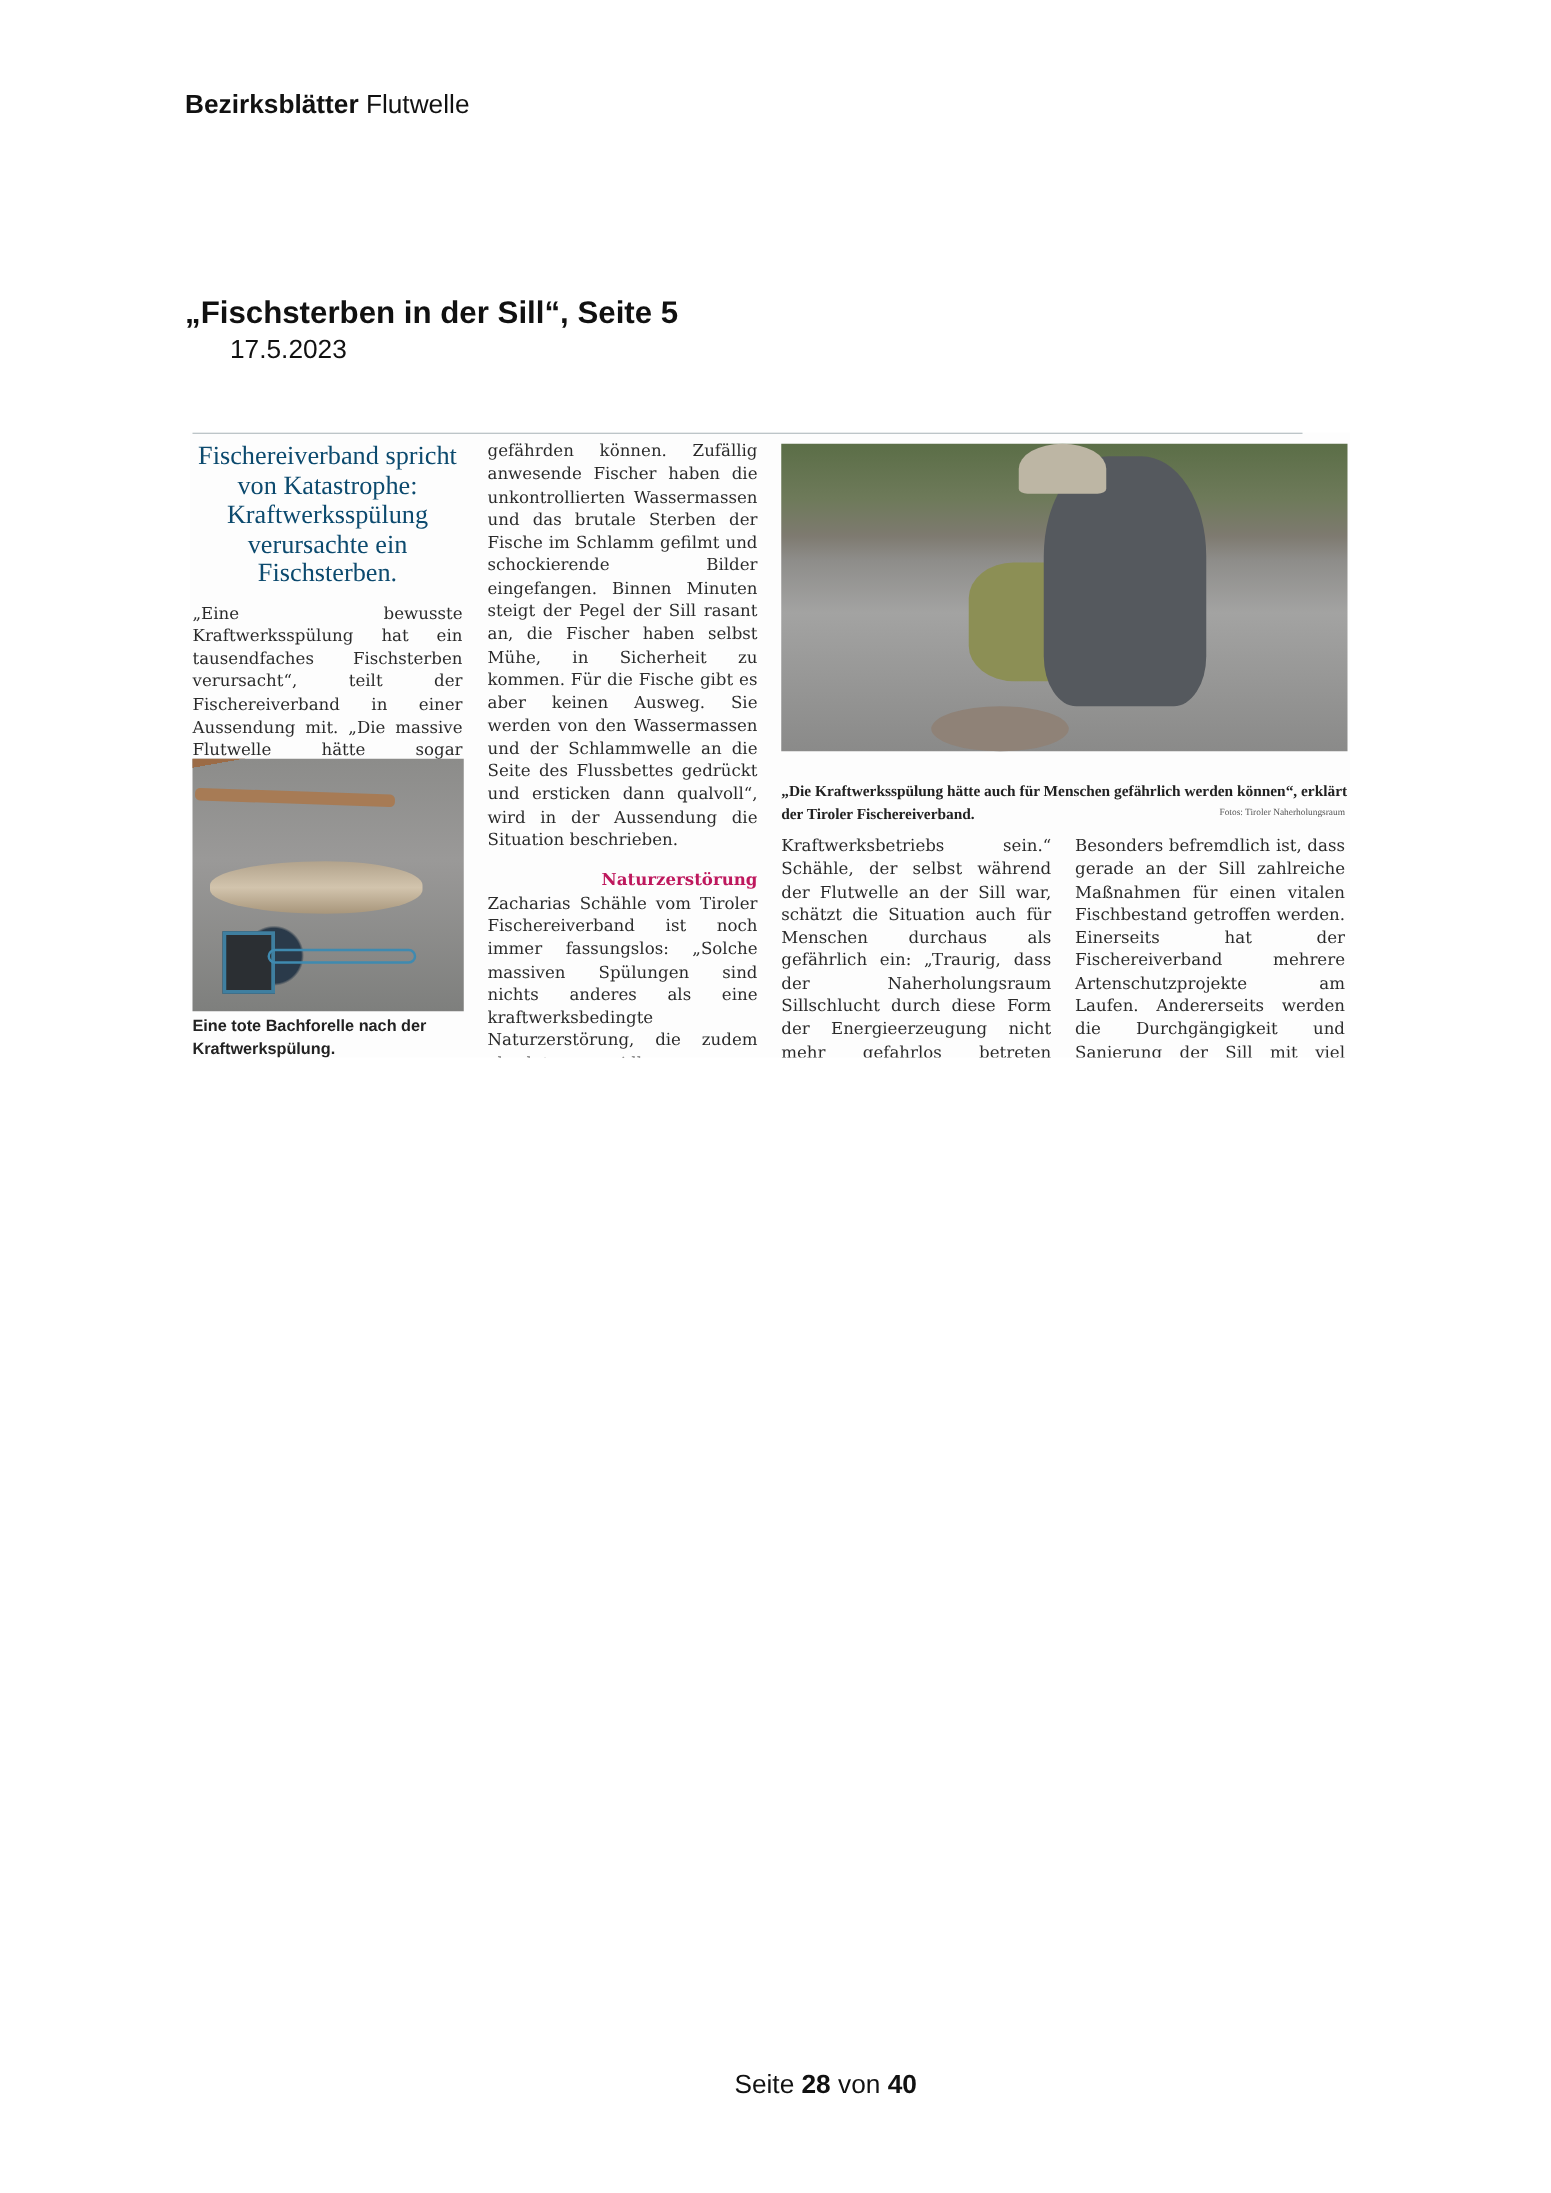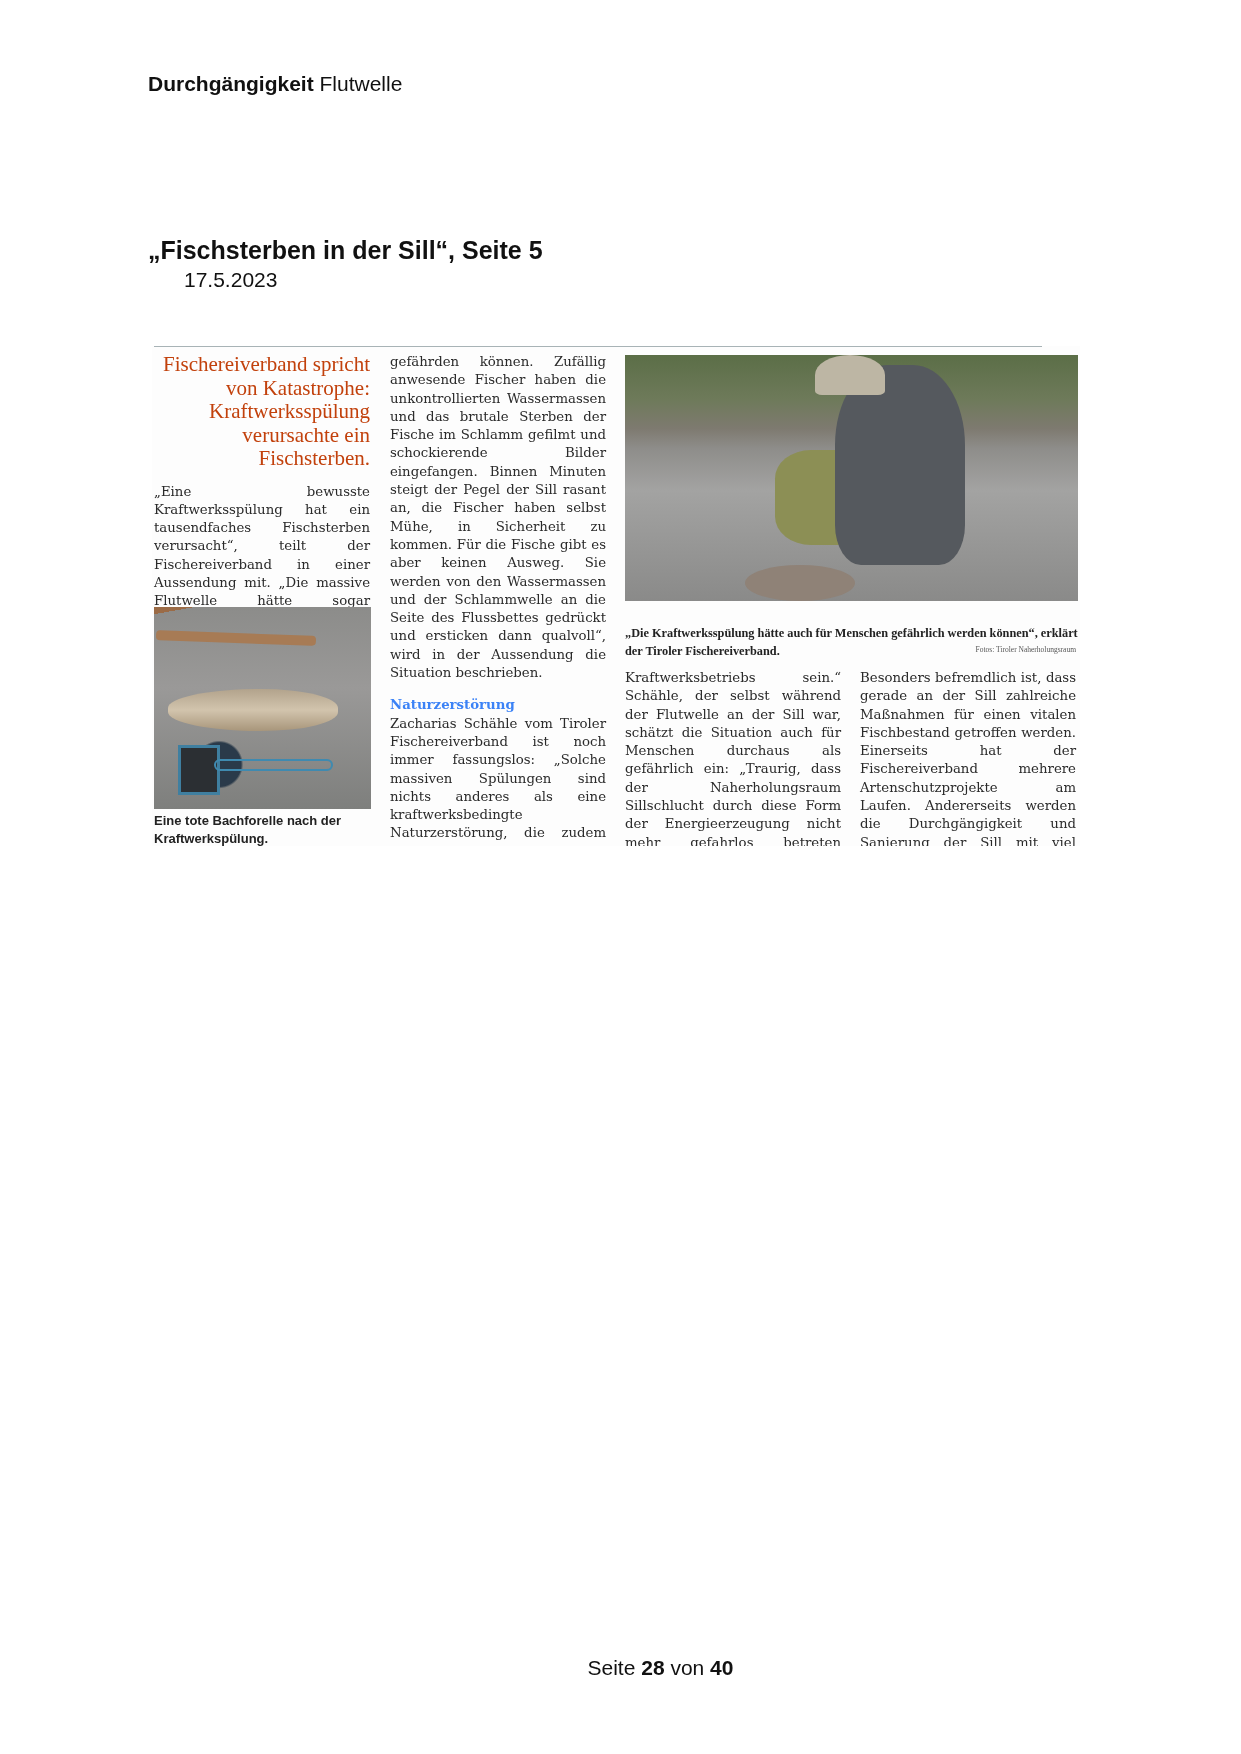--- a/index.html
+++ b/index.html
@@ -8,23 +8,23 @@
   .hdr b { font-weight: bold; }
   .title { position: absolute; left: 148px; top: 236px; font-size: 25px; font-weight: bold; }
   .date { position: absolute; left: 148px; top: 268px; font-size: 21px; margin-left: 36px; }
   .clip { position: absolute; left: 152px; top: 346px; width: 928px; height: 500px; overflow: hidden; background: #fdfdfd; font-family: "DejaVu Serif", "Liberation Serif", serif; color: #2a2a2a; }
   .rule { position: absolute; left: 2px; top: 0; width: 888px; height: 1px; background: #a8b3b6; }
   .col { position: absolute; font-size: 13.3px; line-height: 18.3px; text-align: justify; hyphens: manual; }
   .c1 { left: 2px; width: 216px; }
   .c2 { left: 238px; width: 216px; top: 7px; }
   .c3 { left: 473px; width: 216px; top: 323px; }
   .c4 { left: 708px; width: 216px; top: 323px; }
-  .lead { font-family: "Liberation Serif", serif; font-size: 21px; line-height: 23.5px; color: #c2410c; margin-top: 7px; text-align: right; }
+  .lead { font-family: "Liberation Serif", serif; font-size: 21px; line-height: 23.5px; color: #0c4a6e; margin-top: 7px; text-align: center; }
   .c1 .intro { margin-top: 12px; }
-  .subhead { font-weight: bold; color: #3b82f6; text-align: left; margin-top: 14px; }
+  .subhead { font-weight: bold; color: #be185d; text-align: right; margin-top: 14px; }
   .photo1 { position: absolute; left: 2px; top: 261px; width: 217px; height: 202px; background:
       radial-gradient(ellipse 75px 22px at 45% 48%, #b9a48b 0%, #a8957d 60%, transparent 62%),
       linear-gradient(170deg, #9b6b46 0 3%, transparent 3% 100%),
       radial-gradient(circle at 30% 78%, #2a3a4a 0 10%, transparent 11%),
       linear-gradient(180deg, #8c8c8a 0%, #9a9998 40%, #7e7f7d 100%); }
   .fish1 { position: absolute; left: 14px; top: 82px; width: 170px; height: 42px; border-radius: 60% 50% 50% 60% / 50%; background: linear-gradient(180deg, #b2a38c, #d2c4ad 50%, #a8967b); }
   .stick { position: absolute; left: 2px; top: 26px; width: 160px; height: 10px; background: #a77b55; transform: rotate(2deg); border-radius: 4px; }
   .net { position: absolute; left: 24px; top: 138px; width: 36px; height: 44px; border: 3px solid #3f7fa0; background: #2b2f33; }
   .handle { position: absolute; left: 60px; top: 152px; width: 115px; height: 8px; border: 2px solid #3f8ab0; border-radius: 6px; }
   .cap1 { position: absolute; left: 2px; top: 466px; width: 216px; font-family: "Liberation Sans", sans-serif; font-weight: bold; font-size: 13px; line-height: 18px; color: #222; }
@@ -36,21 +36,21 @@
   .pants { position: absolute; left: -40px; top: 95px; width: 120px; height: 95px; background: #8c8f55; border-radius: 30%; }
   .fish2 { position: absolute; left: 120px; top: 210px; width: 110px; height: 36px; background: #8f8277; border-radius: 50%; }
   .cap2 { position: absolute; left: 473px; top: 278px; width: 453px; font-family: Liberation Serif, serif; font-weight: bold; font-size: 12.3px; line-height: 18px; color: #222; }
   .credit { position: absolute; right: 2px; bottom: 1px; font-weight: normal; font-size: 7.5px; color: #555; }
   .footer { position: absolute; left: 0; width: 1241px; top: 1656px; text-align: center; font-size: 21px; margin-left: 40px; }
   .footer b { font-weight: bold; }
 </style>
 </head>
 <body>
 
-<div class="hdr"><b>Durchgängigkeit</b><span> Flutwelle</span></div>
+<div class="hdr"><b>Bezirksblätter</b><span> Flutwelle</span></div>
 <div class="title">„Fischsterben in der Sill“, Seite 5</div>
 <div class="date">17.5.2023</div>
 
 <div class="clip">
   <div class="rule"></div>
 
   <div class="col c1">
     <div class="lead">Fischereiverband spricht von Katastrophe: Kraftwerksspülung verursachte ein Fischsterben.</div>
     <div class="intro">„Eine bewusste Kraftwerksspülung hat ein tausendfaches Fischsterben verursacht“, teilt der Fischereiverband in einer Aussendung mit. „Die massive Flutwelle hätte sogar Menschenleben</div>
   </div>

